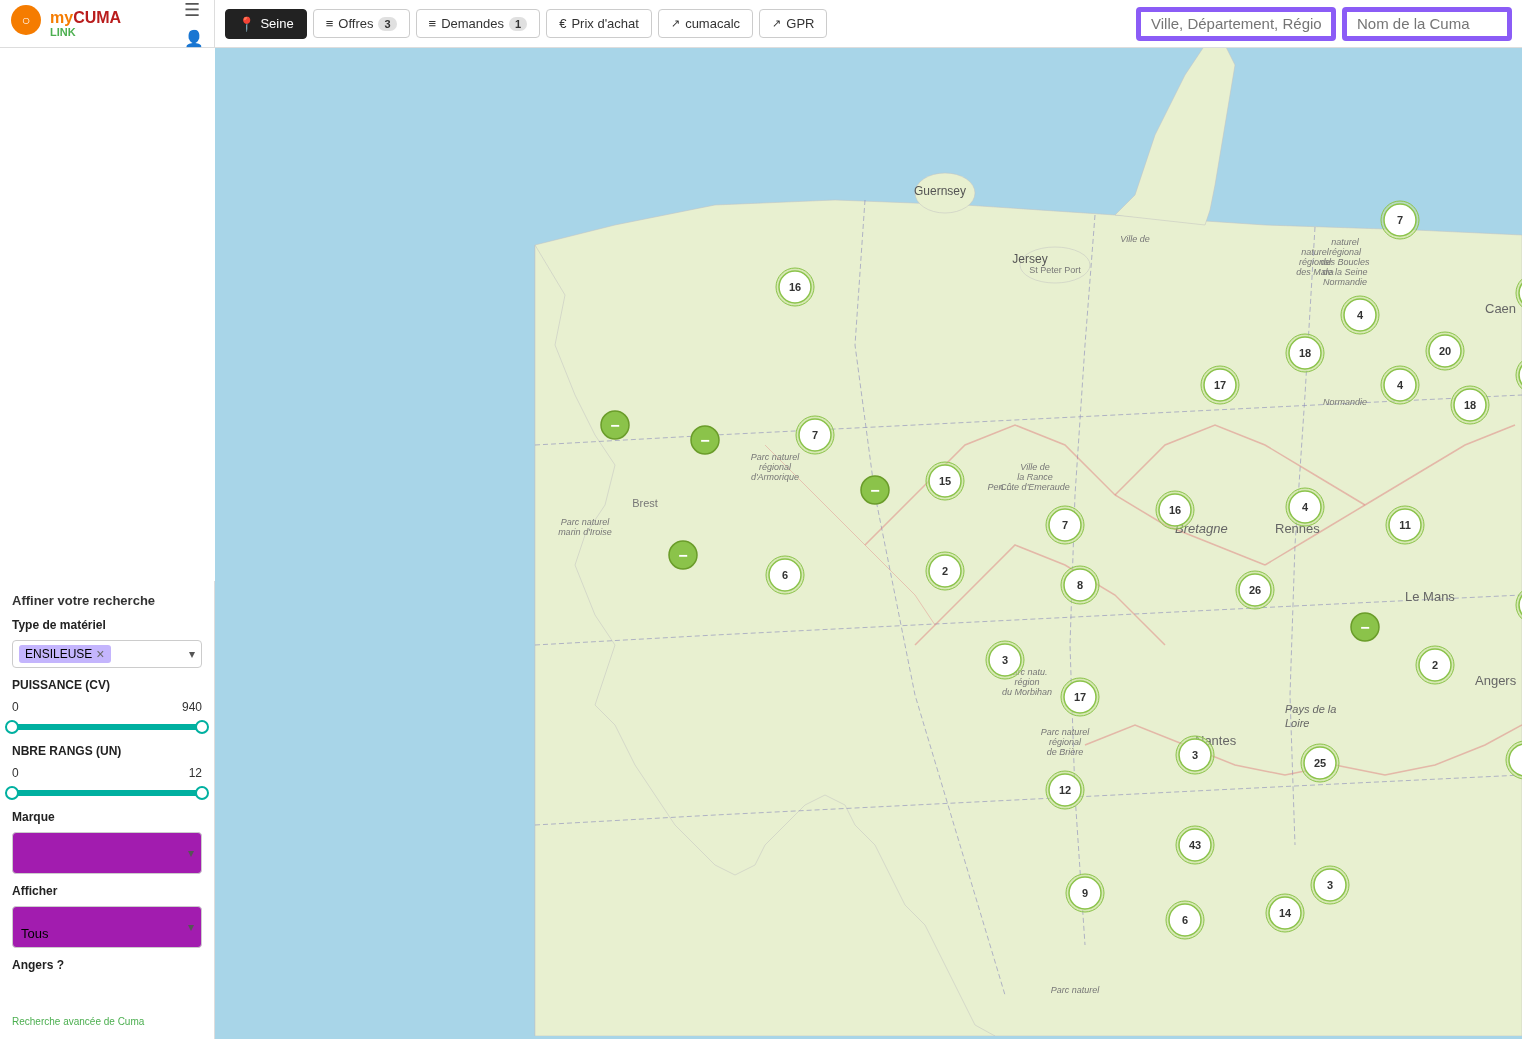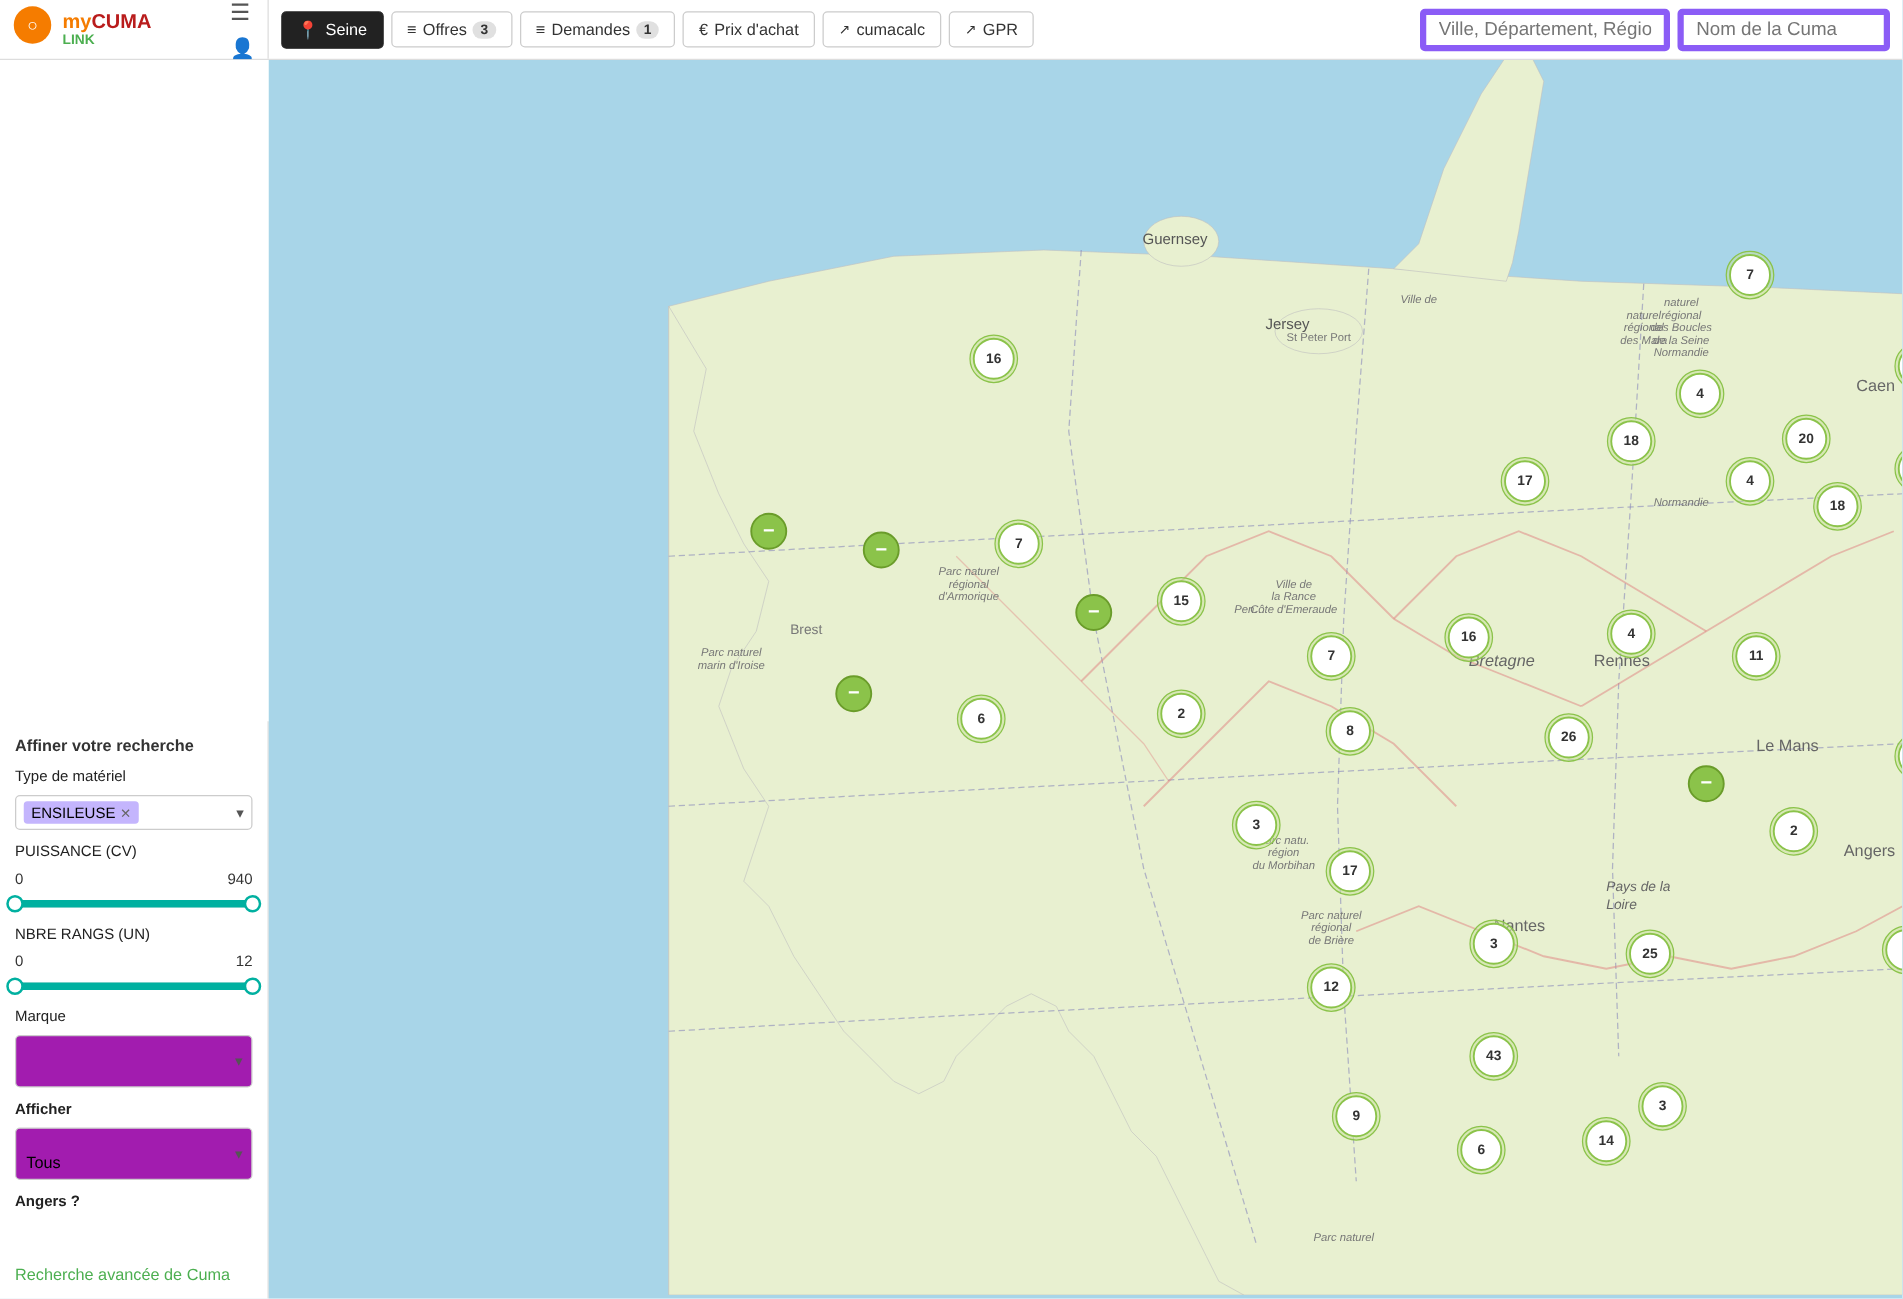--- a/index.html
+++ b/index.html
@@ -58,21 +58,21 @@
       flex-direction: column;
       gap: 10px;
     }
     .sidebar-header {
       font-size: 13px;
       font-weight: bold;
       color: #333;
     }
     .section-label {
       font-size: 12px;
-      font-weight: normal;
+      font-weight: bold;
       color: #222;
       margin-bottom: 4px;
     }
     .filter-section { display: flex; flex-direction: column; gap: 4px; }
 
     
     .tag-input {
       display: flex;
       align-items: center;
       border: 1px solid #ccc;
@@ -170,21 +170,21 @@
       margin-bottom: 4px;
     }
     .quand-label {
       font-size: 12px;
       font-weight: bold;
       color: #222;
     }
 
     .sidebar-link {
       color: #4caf50;
-      font-size: 13px;
+      font-size: 10px;
       text-decoration: none;
       cursor: pointer;
       margin-top: 8px;
     }
     .sidebar-note {
       font-size: 12px;
       color: #555;
       line-height: 1.5;
     }
 

